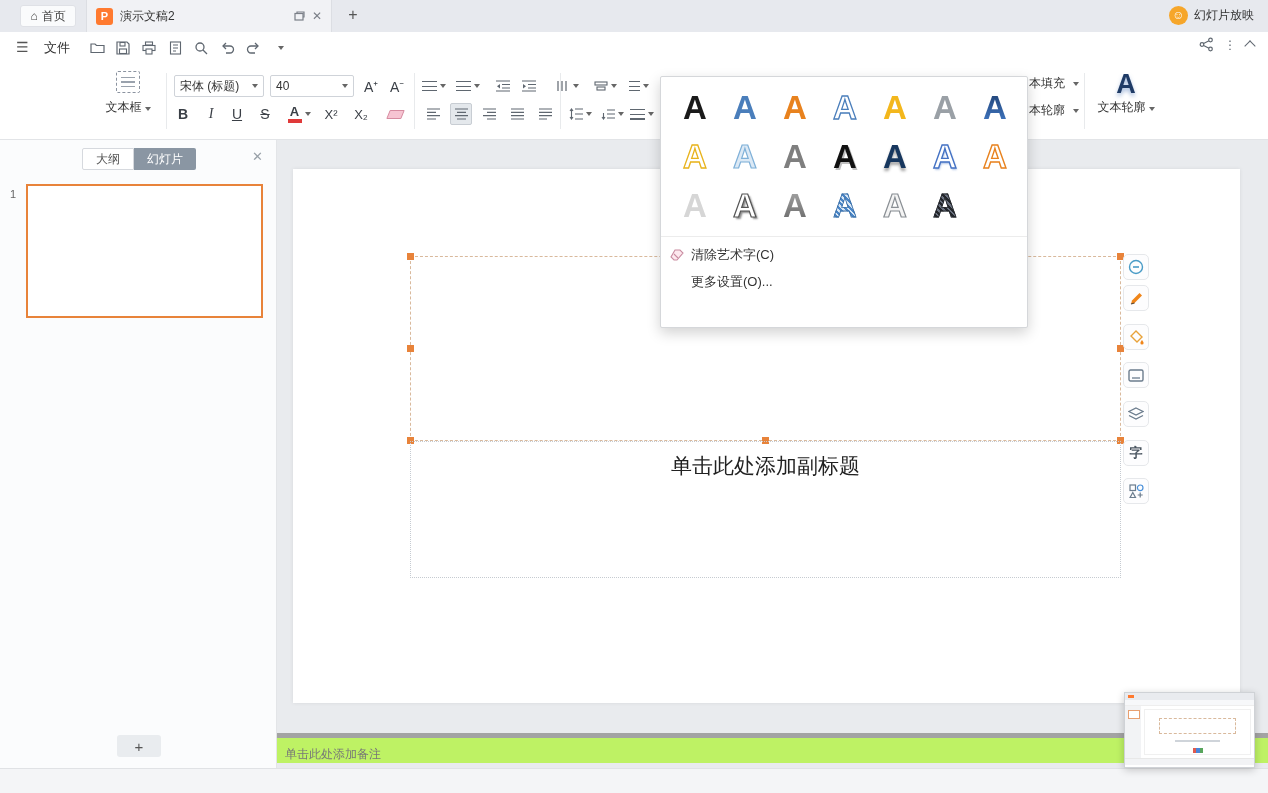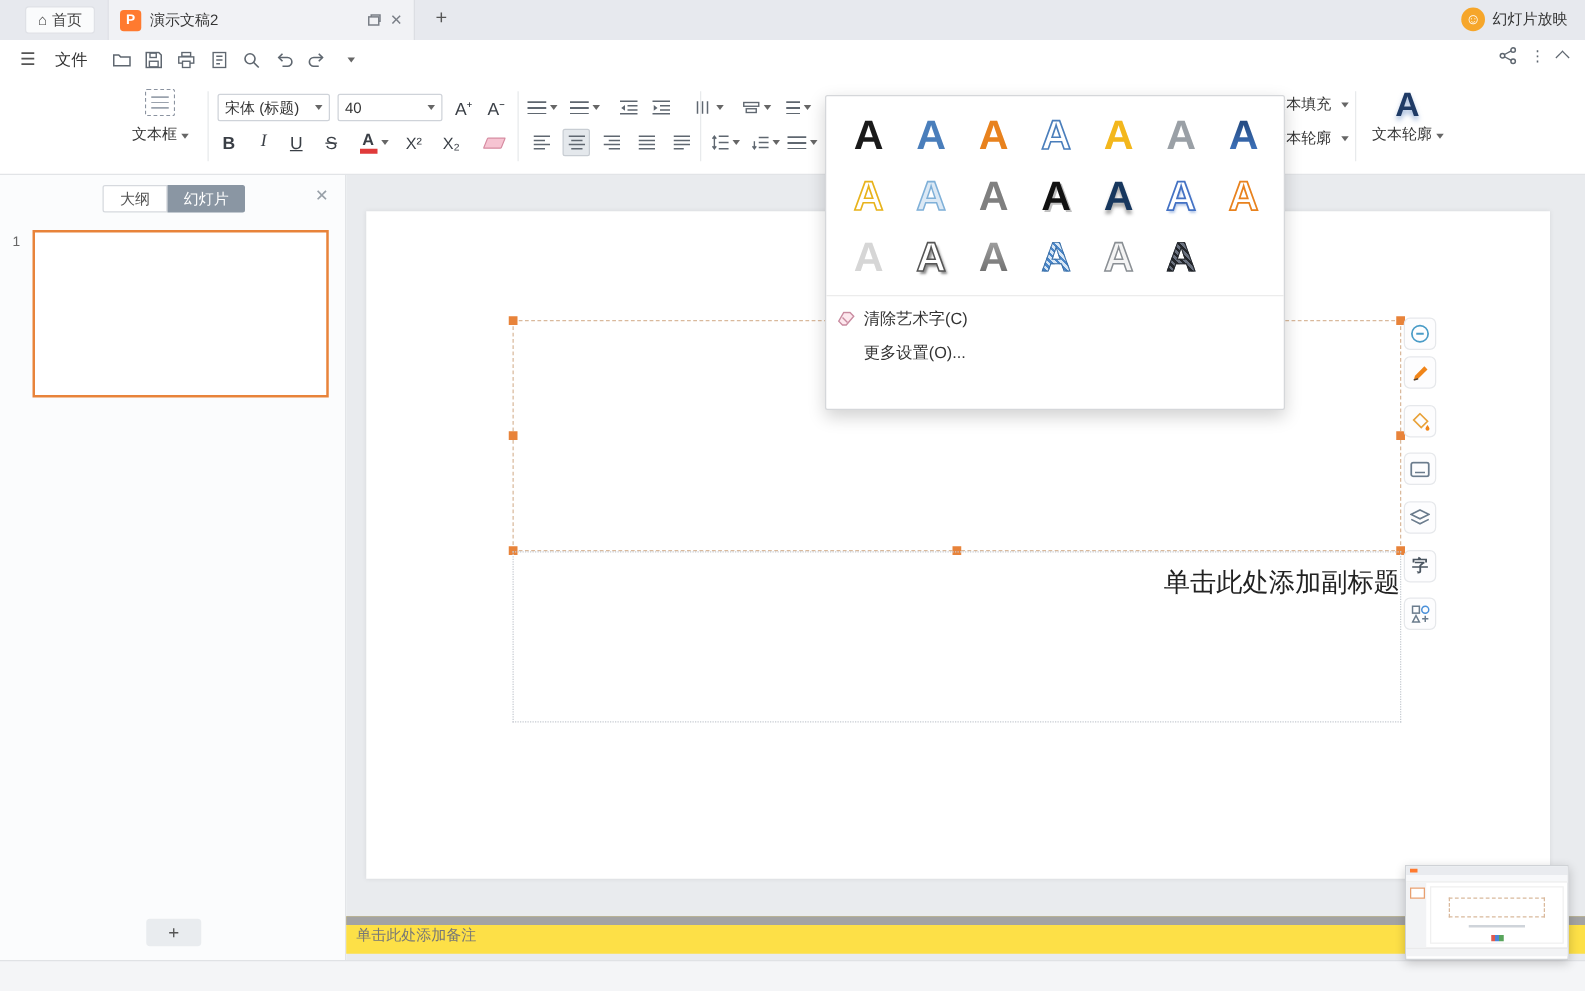--- a/index.html
+++ b/index.html
@@ -93,24 +93,24 @@
   
   #canvas { left:277px; top:140px; width:991px; height:628px; background:#e9ebee; }
   #slide { left:16px; top:29px; width:947px; height:534px; background:#fff;
            box-shadow:0 0 4px rgba(0,0,0,.08); }
   #title-ph { left:117px; top:87px; width:711px; height:185px; border:1px dashed #d9b99c; }
   .h { position:absolute; width:7px; height:7px; background:#e8833a; }
   .h.tl{left:-4px;top:-4px;} .h.tm{left:calc(50% - 4px);top:-4px;} .h.tr{right:-4px;top:-4px;}
   .h.ml{left:-4px;top:calc(50% - 4px);} .h.mr{right:-4px;top:calc(50% - 4px);}
   .h.bl{left:-4px;bottom:-4px;} .h.bm{left:calc(50% - 4px);bottom:-4px;} .h.br{right:-4px;bottom:-4px;}
   #subtitle-ph { left:117px; top:272px; width:711px; height:137px; border:1px dotted #c6cbd1;
-                 text-align:right; padding-top:10px; }
+                 text-align:center; padding-top:10px; }
   #subtitle-text { font-family:"Liberation Serif", serif; font-size:21px; color:#222; }
-  #notes-strip { left:0; top:593px; width:991px; height:30px; background:#fde047;
-                 border-top:7px solid #a3a3a3; display:flex; align-items:flex-start;
+  #notes-strip { left:0; top:593px; width:991px; height:30px; background:#bef264;
+                 border-top:5px solid #a3a3a3; display:flex; align-items:flex-end;
                  padding-left:8px; color:#777; font-size:12px; }
   #right-toolbar { left:846px; top:114px; width:26px; }
   .rt-btn { position:absolute; left:0; width:26px; height:26px; background:#fdfdfe;
             border:1px solid #e6e8eb; border-radius:5px; display:flex; align-items:center;
             justify-content:center; }
 
   
   #wordart-panel { left:660px; top:76px; width:368px; height:252px; background:#fff;
                    border:1px solid #d5d7da; border-radius:2px; z-index:50;
                    box-shadow:0 5px 14px rgba(0,0,0,.18); }

